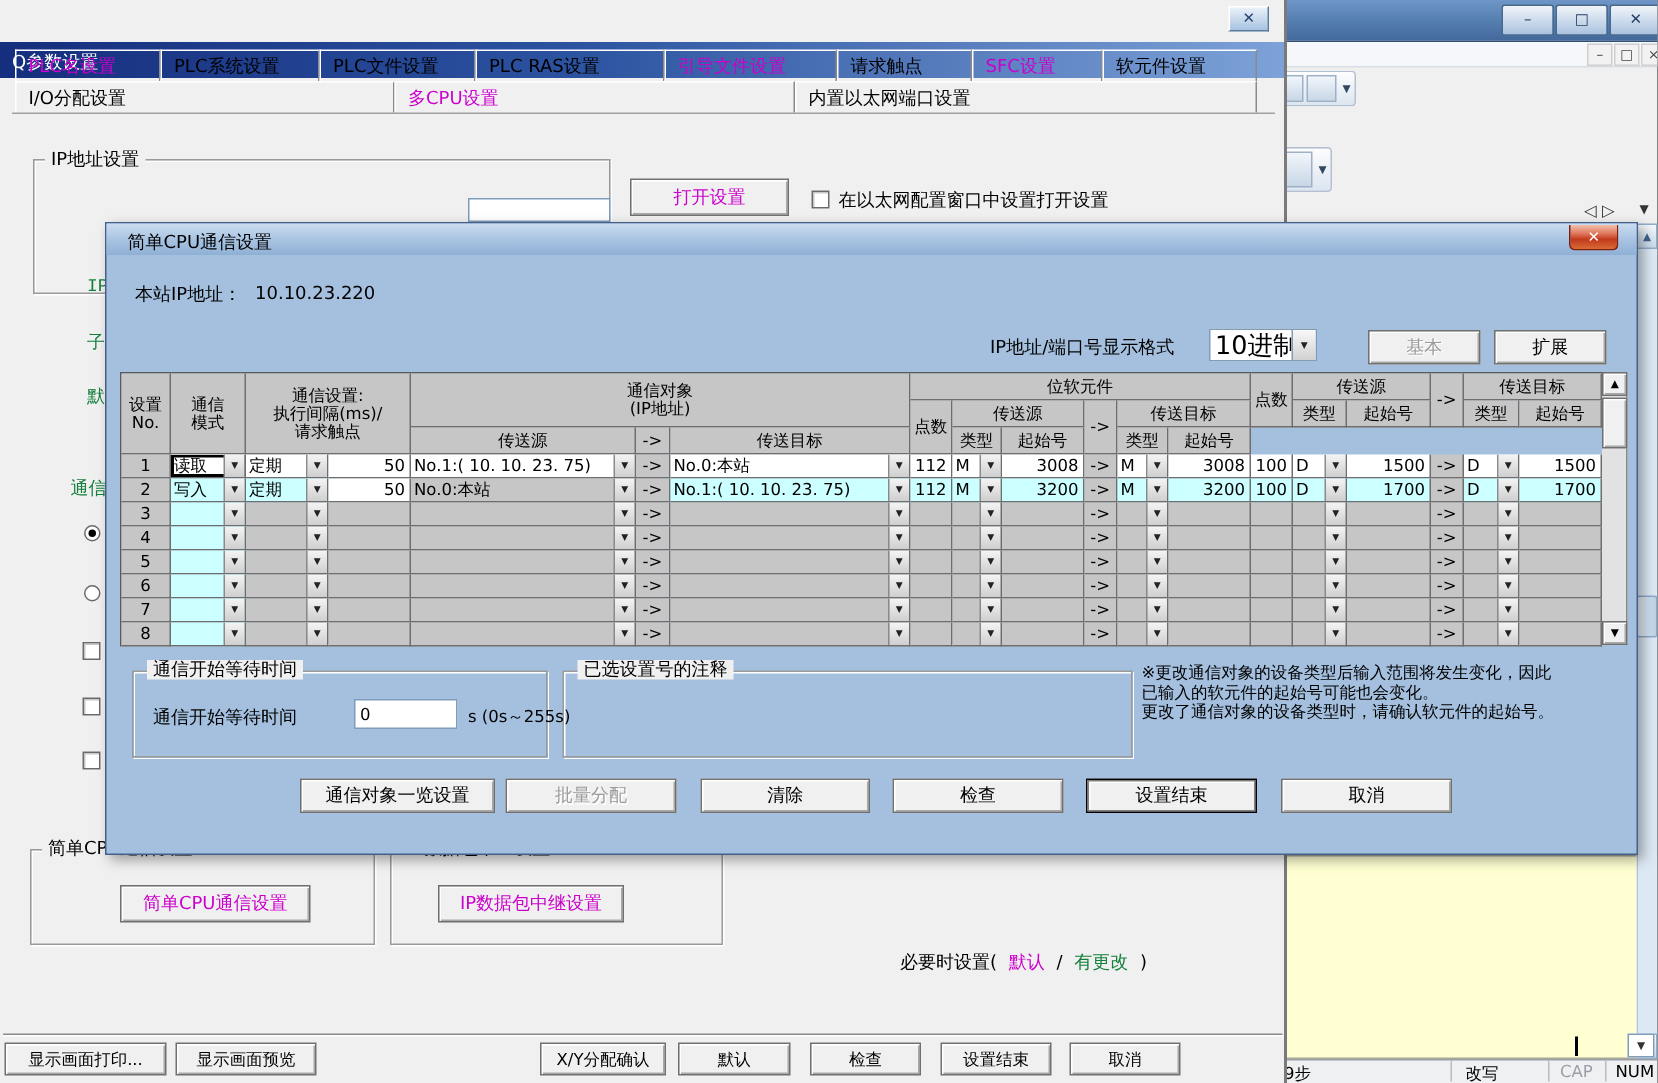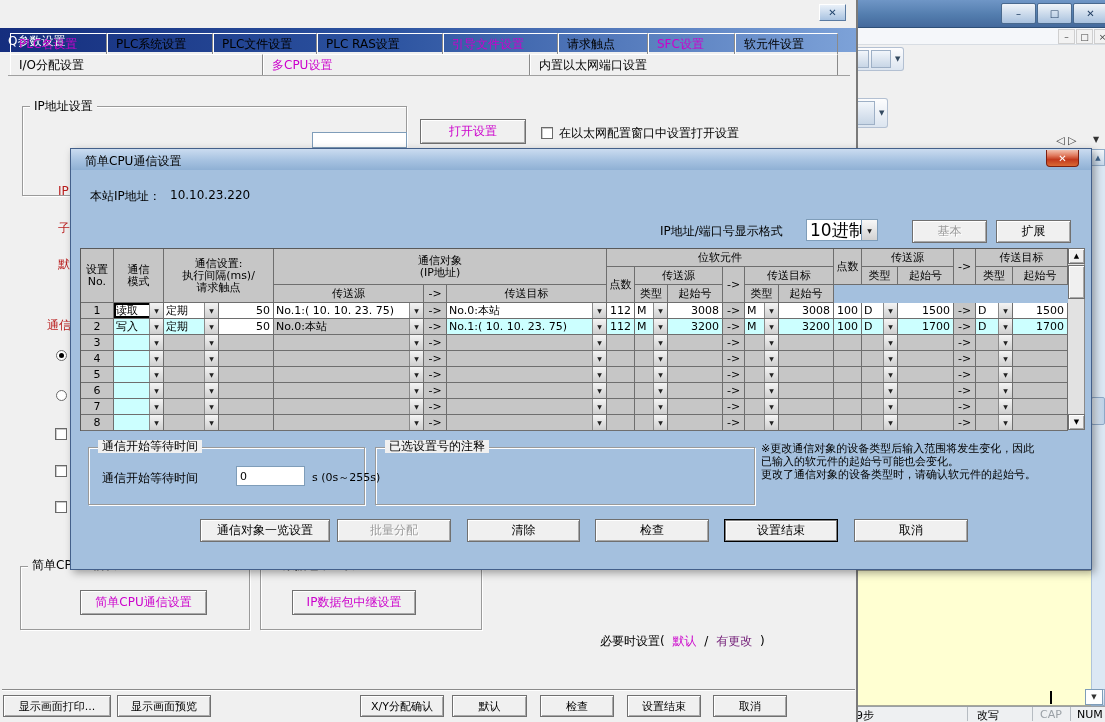--- a/index.html
+++ b/index.html
@@ -30,21 +30,21 @@
   .ydd{left:1085px;top:689px;width:18px;height:16px;background:#fff;border:1px solid #7f9db9;
        display:flex;align-items:center;justify-content:center;font-size:7px;color:#333;}
   .statusbar{left:846px;top:706px;width:259px;height:16px;background:#eef0f2;border-top:1px solid #9aa0a6;font-size:11px;}
   .ssep{top:707px;width:1px;height:14px;background:#b6bcc2;}
   
   .btn{background:#f0f0f0;border:1px solid #707070;box-shadow:inset 1px 1px 0 #fff,inset -1px -1px 0 #a8a8a8;
        display:flex;align-items:center;justify-content:center;white-space:nowrap;overflow:hidden;cursor:default;}
   .btn.def{border:1px solid #000;box-shadow:inset 0 0 0 1px #808080,inset 2px 2px 0 #fff;}
   .btn.dis{color:#9b9b9b;text-shadow:1px 1px 0 #fff;}
   .magenta{color:#cc00cc;}
-  .navy{color:#701a75;}
+  .navy{color:#15803d;}
   .gbox{border:1px solid #9a9a9a;box-shadow:inset 1px 1px 0 #fff,1px 1px 0 #fff;}
   .glabel{background:#f0f0f0;padding:0 4px;line-height:13px;}
   .cb{width:12px;height:12px;background:#fff;border:1px solid #6a6a6a;box-shadow:inset 1px 1px 0 #c8c8c8;}
   .radio{width:11px;height:11px;background:#fff;border:1px solid #6a6a6a;border-radius:50%;}
   .radio.sel::after{content:"";display:block;width:5px;height:5px;border-radius:50%;background:#000;margin:2px 0 0 2px;}
   .cmb{background:#fff;border:1px solid #7f9db9;display:flex;align-items:center;}
   .cmb .val{flex:1;padding-left:3px;font-size:17px;white-space:nowrap;overflow:hidden;}
   .ddb{width:15px;align-self:stretch;background:linear-gradient(180deg,#f8f8f8,#d2d2d2);border-left:1px solid #7f9db9;
        display:flex;align-items:center;justify-content:center;font-size:6px;color:#222;flex:none;}
   .field{background:#fff;border:1px solid #7f9db9;font-size:11px;padding-left:3px;display:flex;align-items:center;}
@@ -55,21 +55,21 @@
   .odlg-title .txt{color:#fff;padding:5px 0 0 8px;}
   .odlg-close{left:819px;top:4px;width:27px;height:17px;background:linear-gradient(180deg,#eaf1f9,#a9c3e1);
               border:1px solid #5a7aa0;border-top-color:#fff;border-left-color:#fff;
               display:flex;align-items:center;justify-content:center;font-size:10px;color:#24466e;}
   .trow{display:flex;height:21px;}
   .tab{border-right:1px solid #8a8a8a;border-left:1px solid #fff;border-top:1px solid #fff;
        line-height:20px;padding-left:8px;white-space:nowrap;overflow:hidden;box-sizing:border-box;}
   .tabline{left:8px;top:75px;width:842px;height:1px;background:#a0a0a0;}
   .hr2{left:2px;top:689px;width:853px;height:2px;border-top:1px solid #8a8a8a;border-bottom:1px solid #fff;}
   .bbtn{top:695px;height:22px;font-size:11px;}
-  .frag{color:#b91c1c;}
+  .frag{color:#15803d;font-family:Liberation Mono, monospace;}
   
   .idlg{left:70px;top:148px;width:1022px;height:422px;background:#a4c0de;border:1px solid #44608a;
         box-shadow:3px 3px 8px rgba(0,0,0,.35);z-index:20;}
   .idlg-title{left:71px;top:149px;width:1020px;height:21px;
               background:linear-gradient(180deg,#cbdcf0 0%,#a9c4e2 50%,#8fb0d4 100%);}
   .idlg-title .txt{padding:4px 0 0 14px;color:#000;}
   .idlg-close{left:1046px;top:150px;width:33px;height:17px;border:1px solid #7c2010;border-top:none;border-radius:0 0 4px 4px;
               background:linear-gradient(180deg,#f2c0ae 0%,#e0795d 35%,#c23a1d 60%,#da6a35 100%);
               display:flex;align-items:center;justify-content:center;color:#fff;font-size:10px;font-weight:bold;}
   .idlg-body{left:74px;top:170px;width:1014px;height:396px;background:#f0f0f0;}

